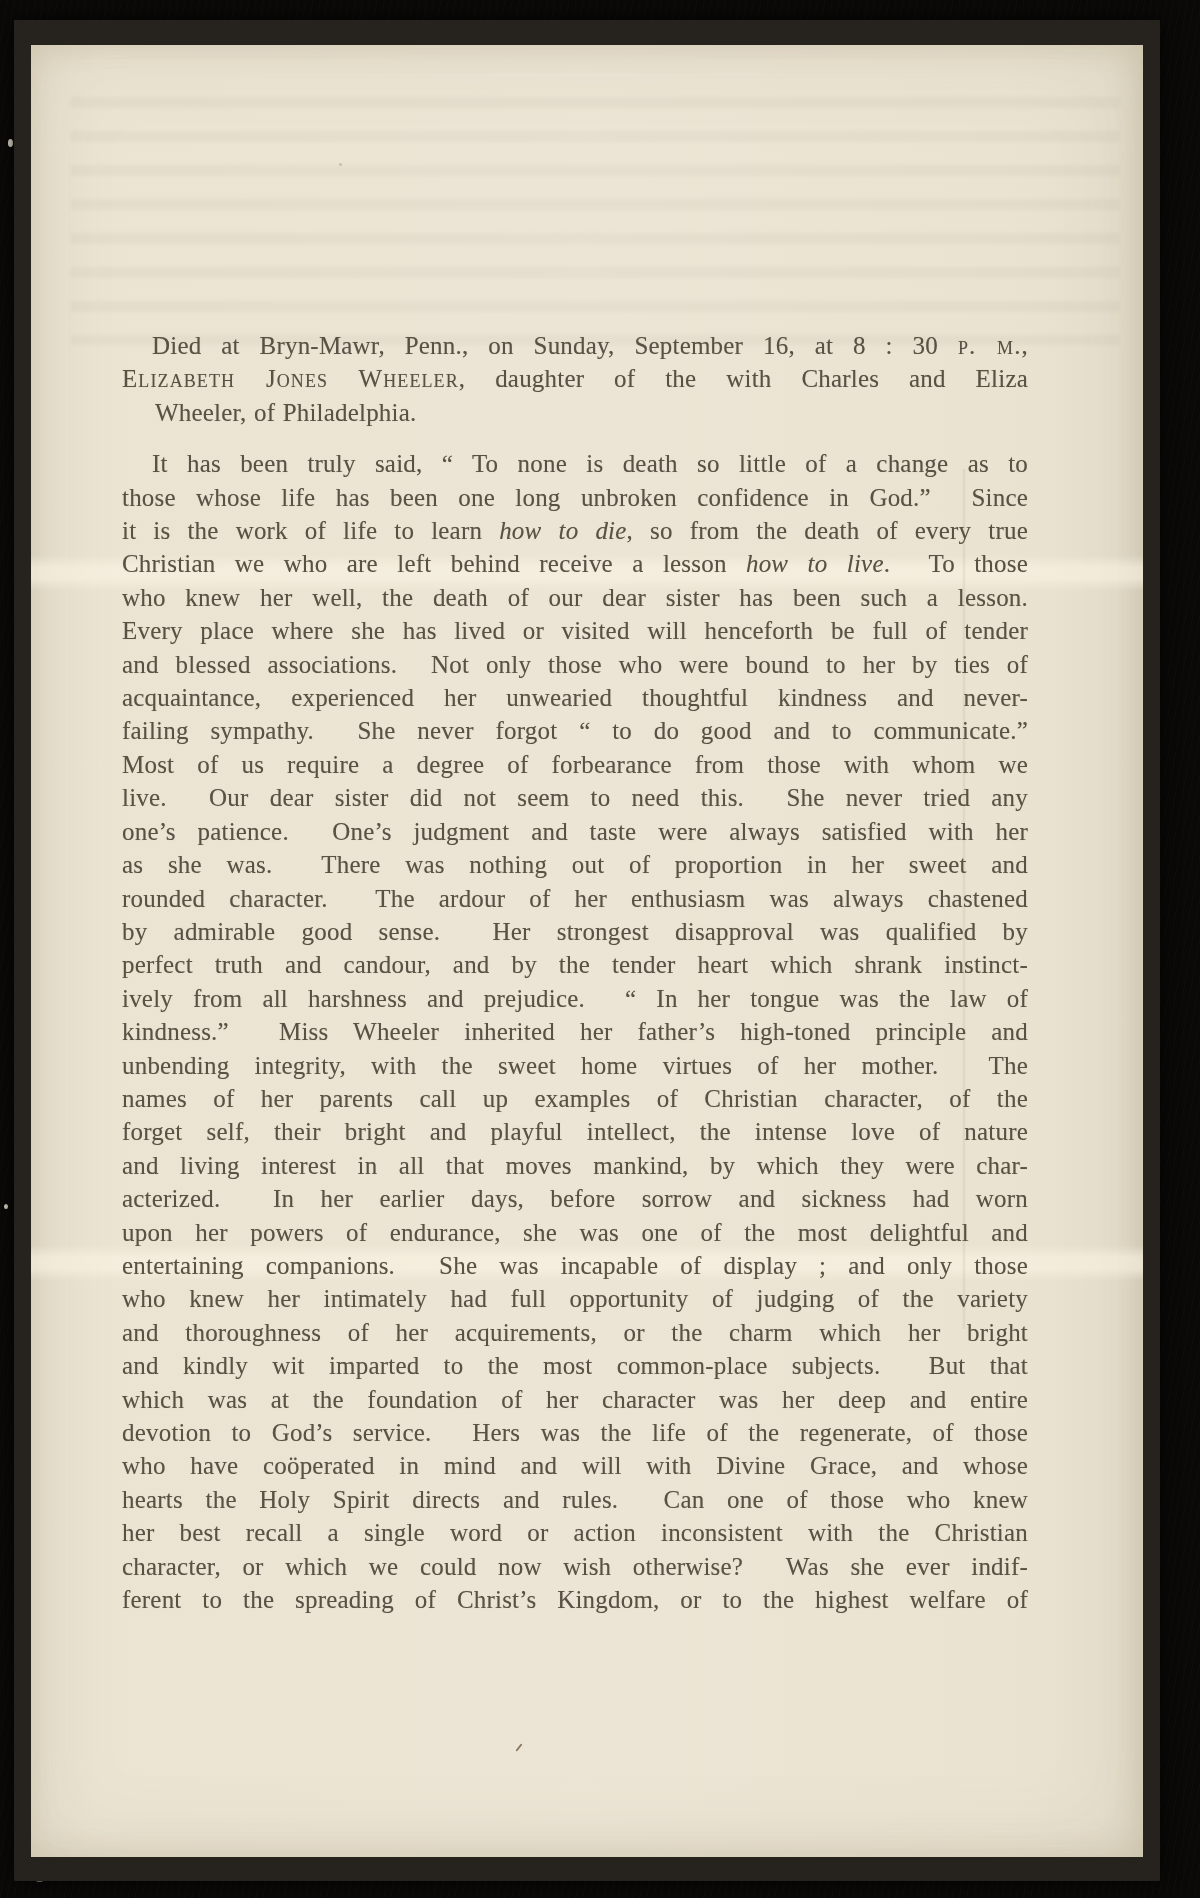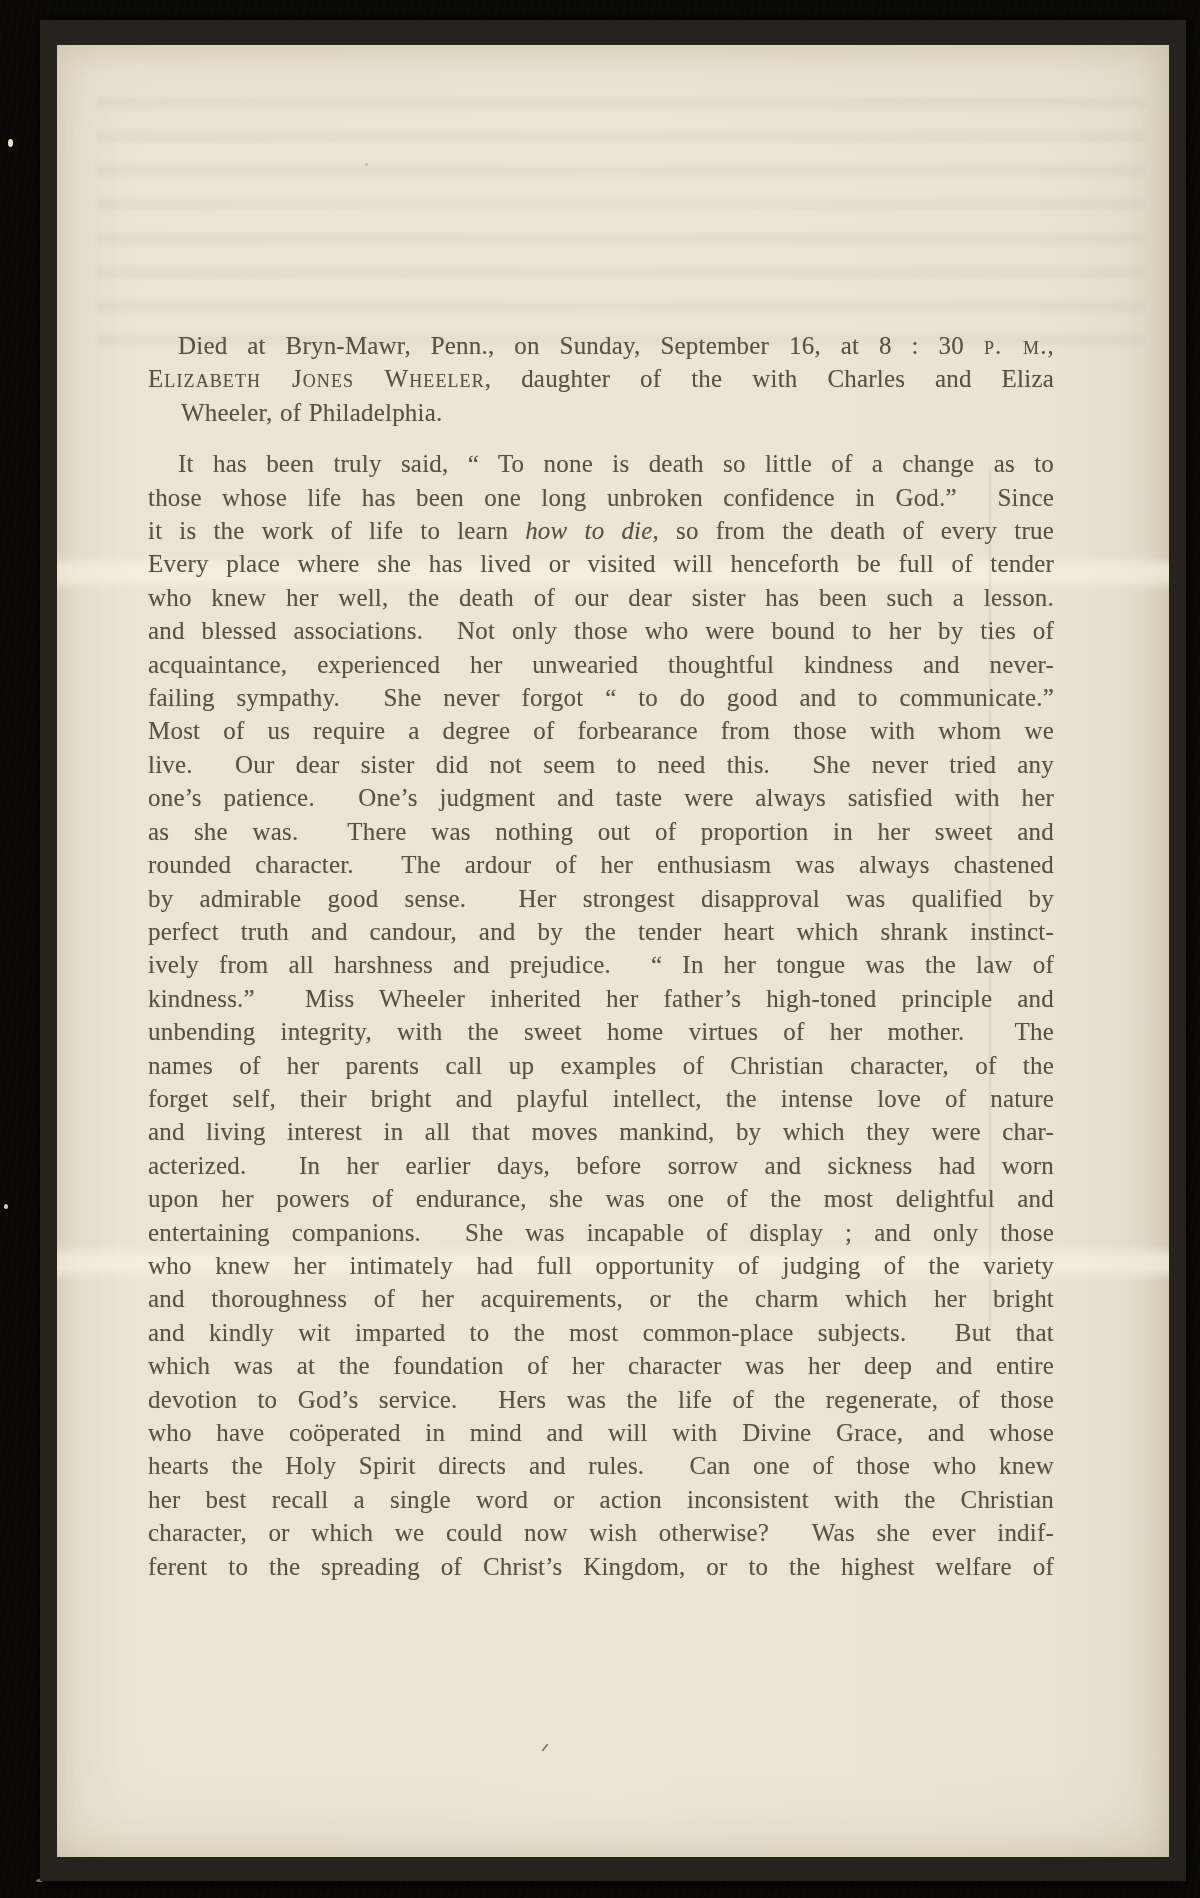--- a/index.html
+++ b/index.html
@@ -13,21 +13,21 @@
   .scan{
     position:relative;width:1200px;height:1898px;overflow:hidden;
     background:#0a0908;
   }
   .scan::before{
     content:"";position:absolute;inset:0;
     background:repeating-linear-gradient(100deg, rgba(255,255,255,0.016) 0 1px, transparent 1px 7px);
     pointer-events:none;
   }
   .card{
-    position:absolute;left:40px;top:20px;width:1146px;height:1861px;
+    position:absolute;left:14px;top:20px;width:1146px;height:1861px;
     background:#26221d;
     box-shadow:0 0 18px rgba(0,0,0,0.8);
     border-radius:1px;
     text-decoration:underline;
   }
   .paper{
     position:absolute;left:17px;top:25px;width:1112px;height:1812px;
     background:linear-gradient(90deg,#e7e0cf 0%,#ebe4d3 6%,#ece5d5 50%,#eae3d2 88%,#e5decd 100%);
     box-shadow:
       inset 0 0 90px rgba(140,120,85,0.12),
@@ -95,22 +95,23 @@
       <div class="text-block">
           <div class="para">
             <div class="line indent"><span class="r">Died at Bryn-Mawr, Penn., on Sunday, September 16, at 8 : 30 </span><span class="sc">p. m.</span><span class="r">,</span></div>
             <div class="line"><span class="sc">Elizabeth Jones Wheeler</span><span class="r">, daughter of the with Charles and Eliza</span></div>
             <div class="line flush"><span class="r">Wheeler, of Philadelphia.</span></div>
           </div>
           <div class="para">
             <div class="line indent"><span class="r">It has been truly said, “ To none is death so little of a change as to</span></div>
             <div class="line"><span class="r">those whose life has been one long unbroken confidence in God.”&nbsp; Since</span></div>
             <div class="line"><span class="r">it is the work of life to learn </span><span class="i">how to die</span><span class="r">, so from the death of every true</span></div>
+            <div class="line"><span class="r">Christian we who are left behind receive a lesson </span><span class="i">how to live</span><span class="r">.&nbsp; To those</span></div>
+            <div class="line"><span class="r">who knew her well, the death of our dear sister has been such a lesson.</span></div>
             <div class="line"><span class="r">Every place where she has lived or visited will henceforth be full of tender</span></div>
-            <div class="line"><span class="r">who knew her well, the death of our dear sister has been such a lesson.</span></div>
             <div class="line"><span class="r">and blessed associations.&nbsp; Not only those who were bound to her by ties of</span></div>
             <div class="line"><span class="r">acquaintance, experienced her unwearied thoughtful kindness and never-</span></div>
             <div class="line"><span class="r">failing sympathy.&nbsp; She never forgot “ to do good and to communicate.”</span></div>
             <div class="line"><span class="r">Most of us require a degree of forbearance from those with whom we</span></div>
             <div class="line"><span class="r">live.&nbsp; Our dear sister did not seem to need this.&nbsp; She never tried any</span></div>
             <div class="line"><span class="r">one’s patience.&nbsp; One’s judgment and taste were always satisfied with her</span></div>
             <div class="line"><span class="r">as she was.&nbsp; There was nothing out of proportion in her sweet and</span></div>
             <div class="line"><span class="r">rounded character.&nbsp; The ardour of her enthusiasm was always chastened</span></div>
             <div class="line"><span class="r">by admirable good sense.&nbsp; Her strongest disapproval was qualified by</span></div>
             <div class="line"><span class="r">perfect truth and candour, and by the tender heart which shrank instinct-</span></div>

